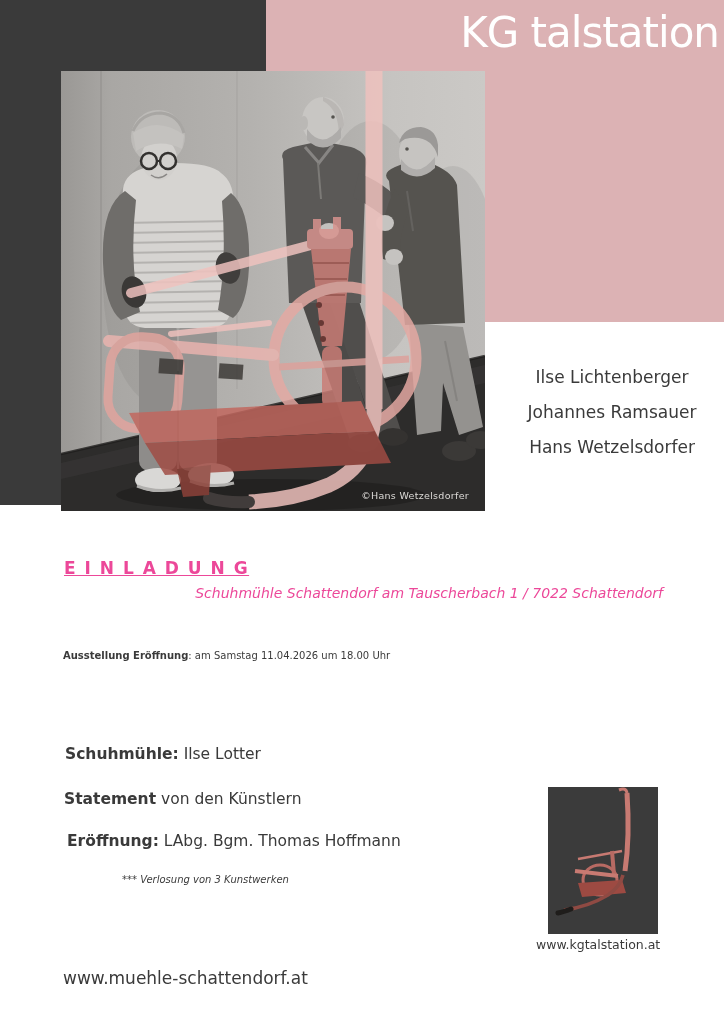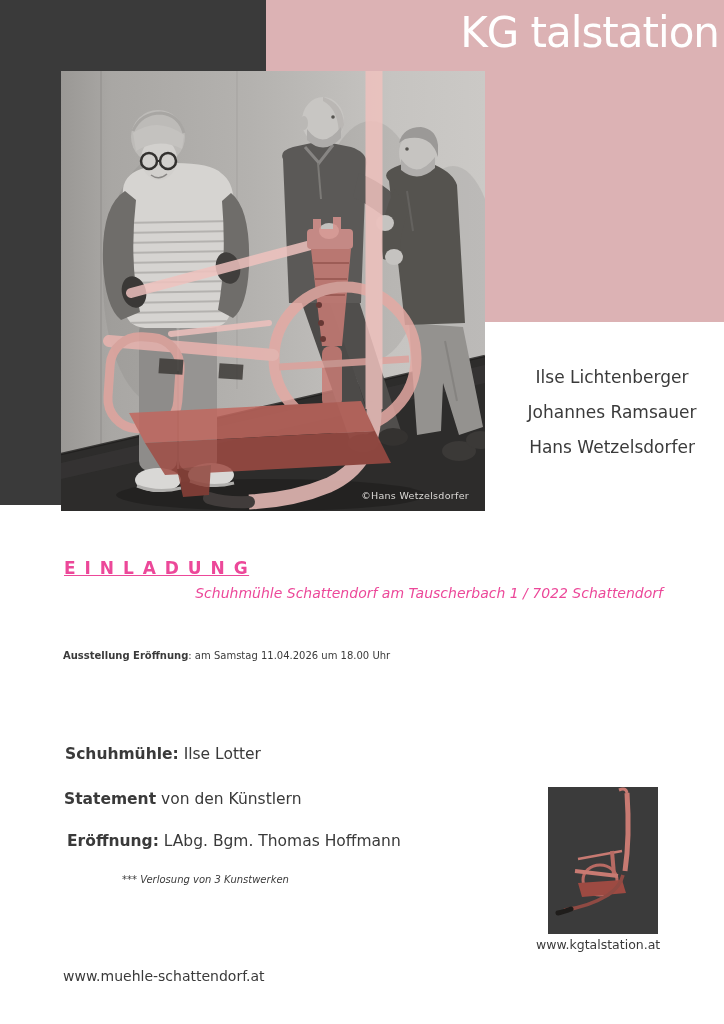--- a/index.html
+++ b/index.html
@@ -39,21 +39,21 @@
   }
   .bodyline{position:absolute;font-size:10px;color:#3a3a3a;white-space:nowrap;}
   .b{font-weight:bold;}
   .l-opening{left:63px;top:650px;}
   .l-duration{left:62px;top:682px;}
   .l-greeting{left:65px;top:745px;font-size:15.5px;}
   .l-statement{left:64px;top:790px;font-size:15.5px;}
   .l-ceremony{left:67px;top:832px;font-size:15.5px;}
   .l-raffle{left:122px;top:874px;font-size:10px;font-style:italic;}
   .l-open{left:63px;top:945px;font-size:13.5px;font-style:italic;}
-  .l-muehle{left:63px;top:968px;font-size:14px;}
+  .l-muehle{left:63px;top:968px;font-size:17px;}
   .mini-art{
     position:absolute;left:548px;top:787px;width:110px;height:147px;background:#3b3b3b;
   }
   .mini-art svg{display:block;width:110px;height:147px;}
   .kg-url{
     position:absolute;left:536px;top:937px;width:134px;
     font-size:12.5px;color:#3a3a3a;
   }
 </style>
 </head>

